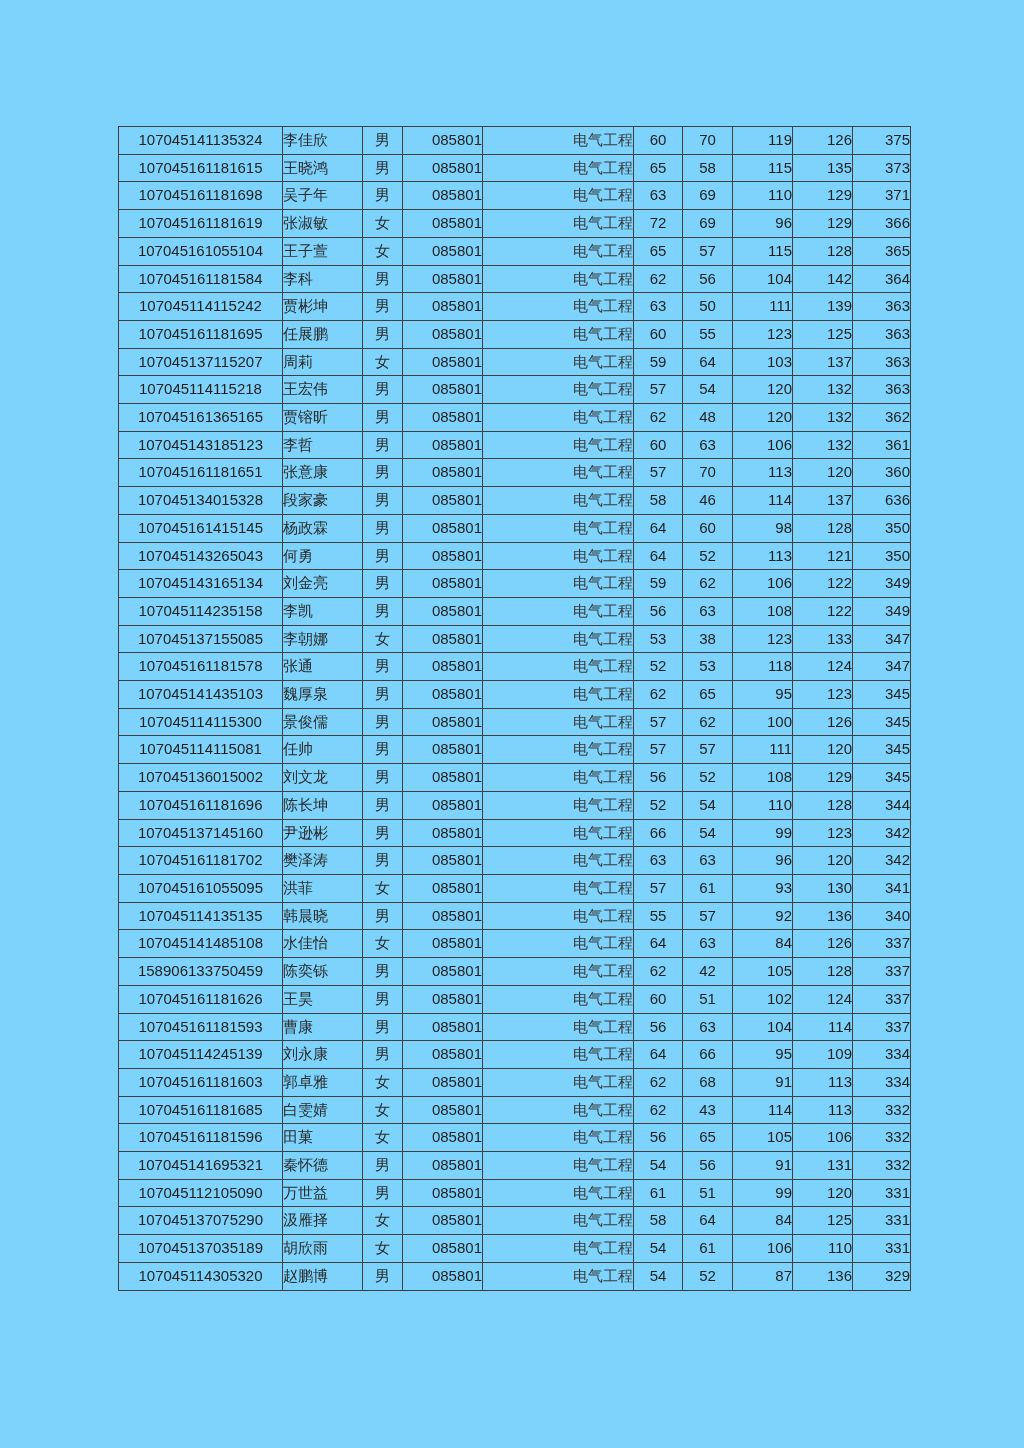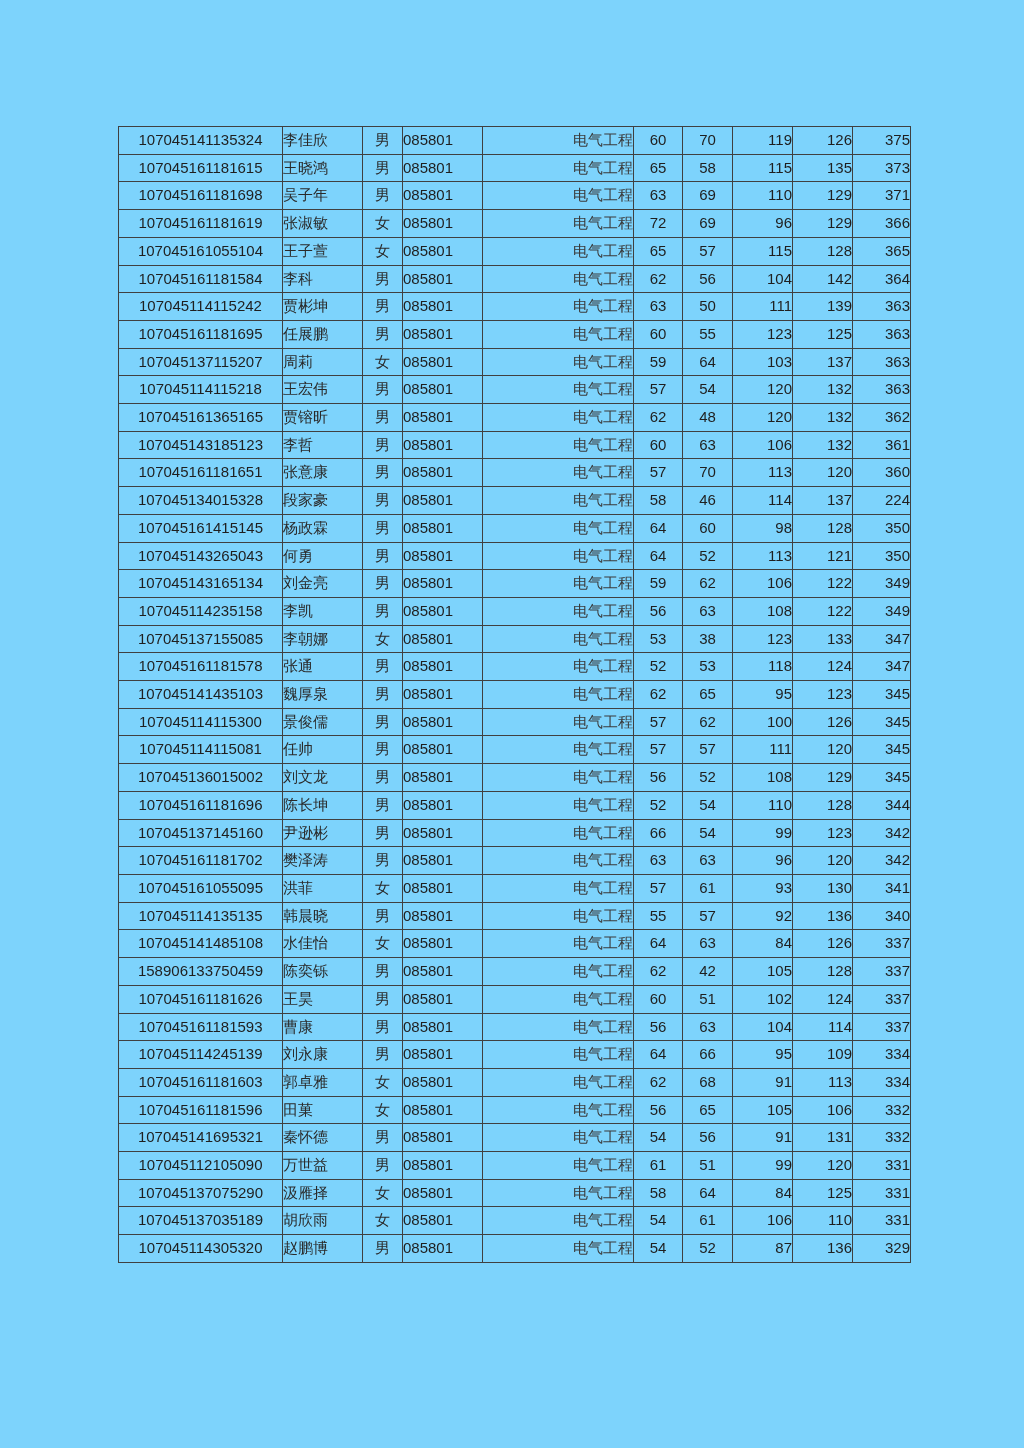--- a/index.html
+++ b/index.html
@@ -29,21 +29,21 @@
     padding: 0;
     font-size: 15px;
     line-height: 26.7px;
     white-space: nowrap;
     overflow: hidden;
     vertical-align: middle;
   }
   td.c-id     { text-align: center; color: #1f1f1f; }
   td.c-name   { text-align: left; color: #2a2a2a; }
   td.c-gender { text-align: center; color: #2a2a2a; }
-  td.c-code   { text-align: left; color: #1f1f1f; }
+  td.c-code   { text-align: right; color: #1f1f1f; }
   td.c-major  { text-align: right; color: #3a3a3a; }
   td.n-center { text-align: center; color: #1f1f1f; }
   td.n-right  { text-align: right; padding-right: 6px; color: #1f1f1f; }
 </style>
 </head>
 <body>
 
 <div class="page">
   <table class="score-table">
     <colgroup>
@@ -218,21 +218,21 @@
         <tr>
     <td class="c-id">107045134015328</td>
     <td class="c-name">段家豪</td>
     <td class="c-gender">男</td>
     <td class="c-code">085801</td>
     <td class="c-major">电气工程</td>
     <td class="n-center">58</td>
     <td class="n-center">46</td>
     <td class="n-right">114</td>
     <td class="n-right">137</td>
-    <td class="n-right">224</td>
+    <td class="n-right">636</td>
   </tr>
         <tr>
     <td class="c-id">107045161415145</td>
     <td class="c-name">杨政霖</td>
     <td class="c-gender">男</td>
     <td class="c-code">085801</td>
     <td class="c-major">电气工程</td>
     <td class="n-center">64</td>
     <td class="n-center">60</td>
     <td class="n-right">98</td>
@@ -473,20 +473,32 @@
     <td class="c-gender">女</td>
     <td class="c-code">085801</td>
     <td class="c-major">电气工程</td>
     <td class="n-center">62</td>
     <td class="n-center">68</td>
     <td class="n-right">91</td>
     <td class="n-right">113</td>
     <td class="n-right">334</td>
   </tr>
         <tr>
+    <td class="c-id">107045161181685</td>
+    <td class="c-name">白雯婧</td>
+    <td class="c-gender">女</td>
+    <td class="c-code">085801</td>
+    <td class="c-major">电气工程</td>
+    <td class="n-center">62</td>
+    <td class="n-center">43</td>
+    <td class="n-right">114</td>
+    <td class="n-right">113</td>
+    <td class="n-right">332</td>
+  </tr>
+        <tr>
     <td class="c-id">107045161181596</td>
     <td class="c-name">田菓</td>
     <td class="c-gender">女</td>
     <td class="c-code">085801</td>
     <td class="c-major">电气工程</td>
     <td class="n-center">56</td>
     <td class="n-center">65</td>
     <td class="n-right">105</td>
     <td class="n-right">106</td>
     <td class="n-right">332</td>

